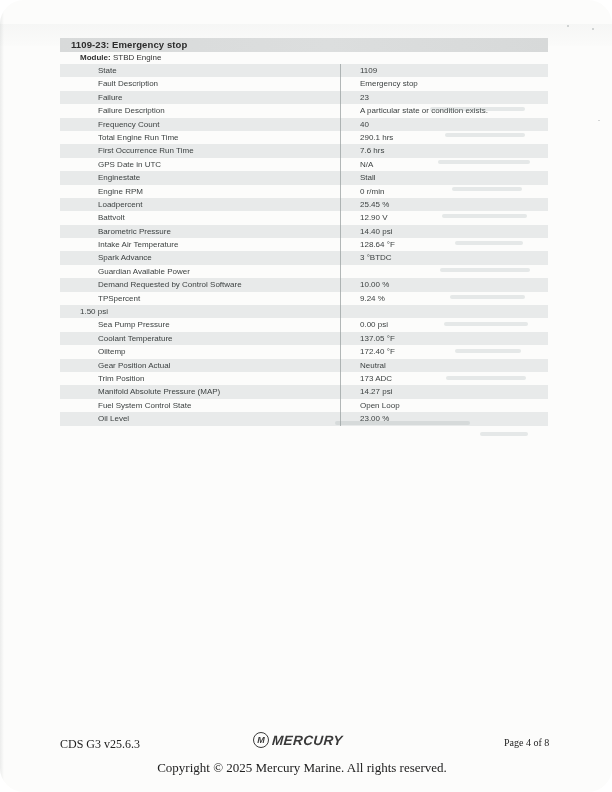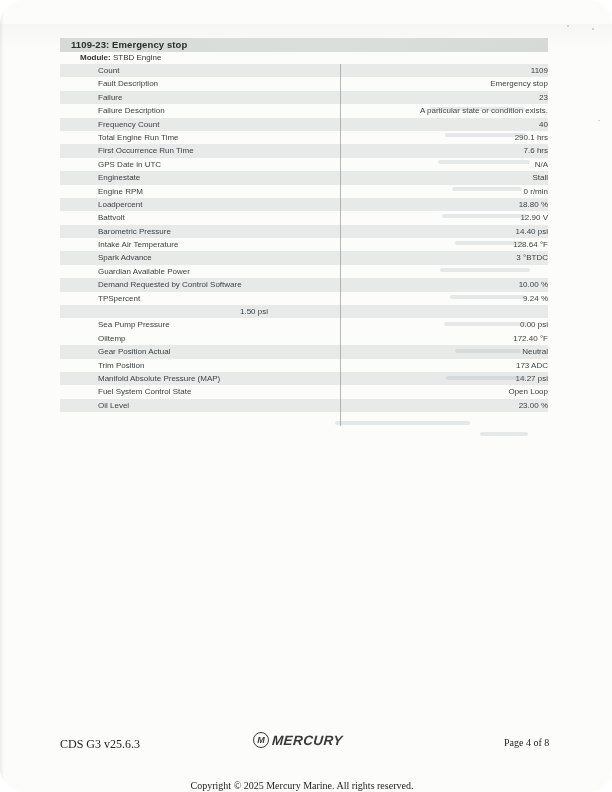--- a/index.html
+++ b/index.html
@@ -30,22 +30,22 @@
     font-size:8px;line-height:12px;padding-left:20px;box-sizing:border-box;color:#333;
   }
   .rpt-module b{font-weight:bold;}
 
   
   .ftable{position:absolute;left:60px;top:64px;width:488px;}
   .trow{display:flex;height:13.4px;line-height:13.4px;font-size:8px;color:#3d4242;}
   .trow.shade{background:#e8eaea;}
   .tlabel{width:280px;box-sizing:border-box;padding-left:38px;
     white-space:nowrap;overflow:hidden;}
-  .tvalue{width:208px;box-sizing:border-box;padding-left:4px;
-    white-space:nowrap;overflow:hidden;text-align:right;}
+  .tvalue{width:208px;box-sizing:border-box;padding-left:20px;
+    white-space:nowrap;overflow:hidden;}
   .vdivider{position:absolute;left:340px;top:64px;width:1px;height:362px;
     background:#9aa0a0;opacity:.75;}
 
   
   .ghost{position:absolute;height:4px;border-radius:2px;
     background:rgba(150,162,166,0.22);filter:blur(0.7px);pointer-events:none;}
 
   
   .foot-version{position:absolute;left:60px;top:737px;
     font-family:"Liberation Serif", serif;font-size:12px;color:#222;}
@@ -53,21 +53,21 @@
     font-family:"Liberation Serif", serif;font-size:10px;color:#222;}
   .brand{position:absolute;left:253px;top:730px;height:20px;
     display:flex;align-items:center;gap:3px;}
   .brand-circle{width:16px;height:16px;border:1.8px solid #3a3a3a;border-radius:50%;
     box-sizing:border-box;display:flex;align-items:center;justify-content:center;}
   .brand-m{font-weight:bold;font-style:italic;font-size:9px;color:#3a3a3a;
     line-height:1;transform:translateY(-0.5px);}
   .brand-word{font-weight:bold;font-style:italic;font-size:13.5px;color:#3a3a3a;
     letter-spacing:.4px;transform:skewX(-4deg);}
   .foot-copy{position:absolute;left:0;top:760px;width:604px;text-align:center;
-    font-family:"Liberation Serif", serif;font-size:10px;color:#222;margin-top:20px;}
+    font-family:"Liberation Serif", serif;font-size:13px;color:#222;}
 </style>
 </head>
 <body>
 
 <div class="sheet">
 
   <div class="scan-wash"></div>
   <div class="edge-streak"></div>
   <div class="speck" style="left:567px;top:25px;width:2px;height:2px;"></div>
   <div class="speck" style="left:592px;top:28px;width:2px;height:2px;"></div>
@@ -75,21 +75,21 @@
 
   <div class="rpt-title">1109-23: Emergency stop</div>
 
   <div class="rpt-module">
     <b>Module:</b>
     <span>STBD Engine</span>
   </div>
 
   <div class="ftable">
       <div class="trow shade">
-        <div class="tlabel">Count</div>
+        <div class="tlabel">State</div>
         <div class="tvalue">1109</div>
       </div>
       <div class="trow">
         <div class="tlabel">Fault Description</div>
         <div class="tvalue">Emergency stop</div>
       </div>
       <div class="trow shade">
         <div class="tlabel">Failure</div>
         <div class="tvalue">23</div>
       </div>
@@ -116,21 +116,21 @@
       <div class="trow shade">
         <div class="tlabel">Enginestate</div>
         <div class="tvalue">Stall</div>
       </div>
       <div class="trow">
         <div class="tlabel">Engine RPM</div>
         <div class="tvalue">0 r/min</div>
       </div>
       <div class="trow shade">
         <div class="tlabel">Loadpercent</div>
-        <div class="tvalue">18.80 %</div>
+        <div class="tvalue">25.45 %</div>
       </div>
       <div class="trow">
         <div class="tlabel">Battvolt</div>
         <div class="tvalue">12.90 V</div>
       </div>
       <div class="trow shade">
         <div class="tlabel">Barometric Pressure</div>
         <div class="tvalue">14.40 psi</div>
       </div>
       <div class="trow">
@@ -151,20 +151,24 @@
       <div class="trow">
         <div class="tlabel">TPSpercent</div>
         <div class="tvalue">9.24 %</div>
       </div>
       <div class="trow shade">
         <div class="tvalue">1.50 psi</div>
       </div>
       <div class="trow">
         <div class="tlabel">Sea Pump Pressure</div>
         <div class="tvalue">0.00 psi</div>
+      </div>
+      <div class="trow shade">
+        <div class="tlabel">Coolant Temperature</div>
+        <div class="tvalue">137.05 °F</div>
       </div>
       <div class="trow">
         <div class="tlabel">Oiltemp</div>
         <div class="tvalue">172.40 °F</div>
       </div>
       <div class="trow shade">
         <div class="tlabel">Gear Position Actual</div>
         <div class="tvalue">Neutral</div>
       </div>
       <div class="trow">

